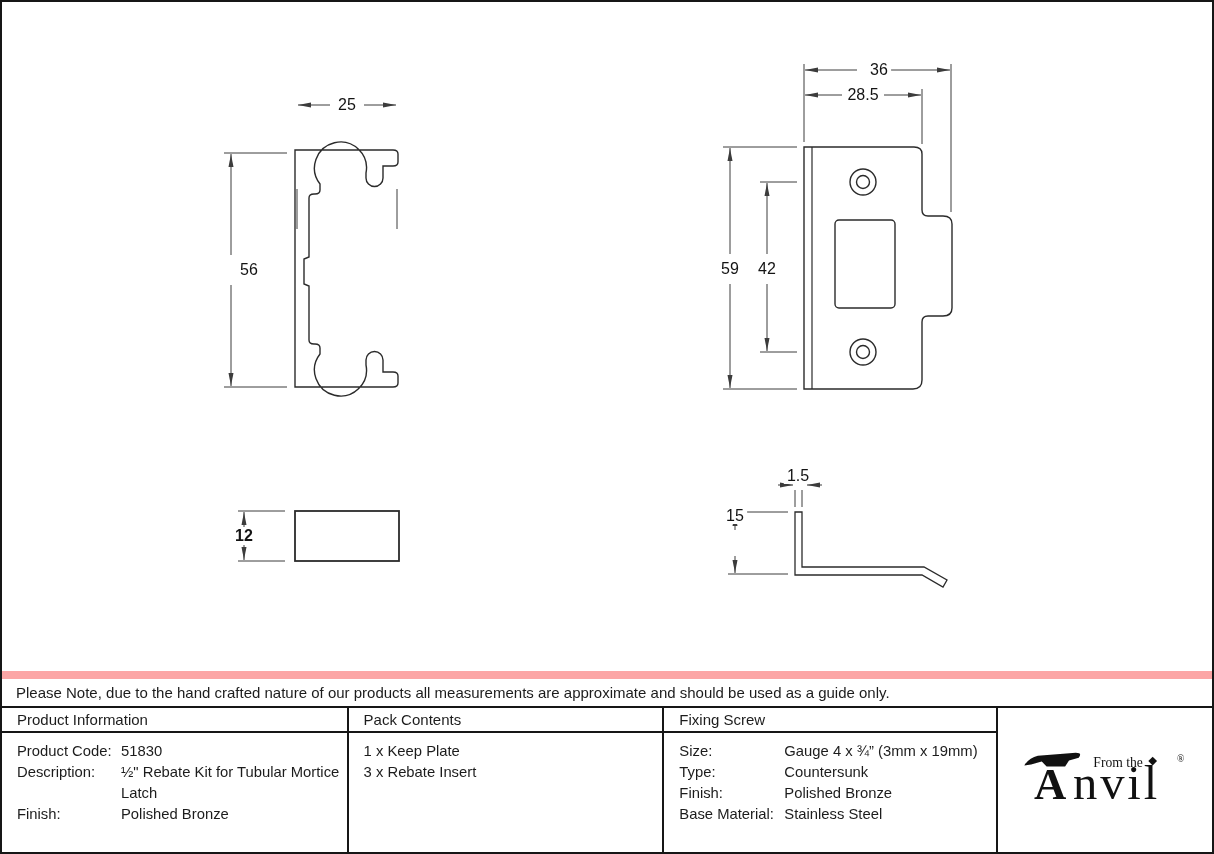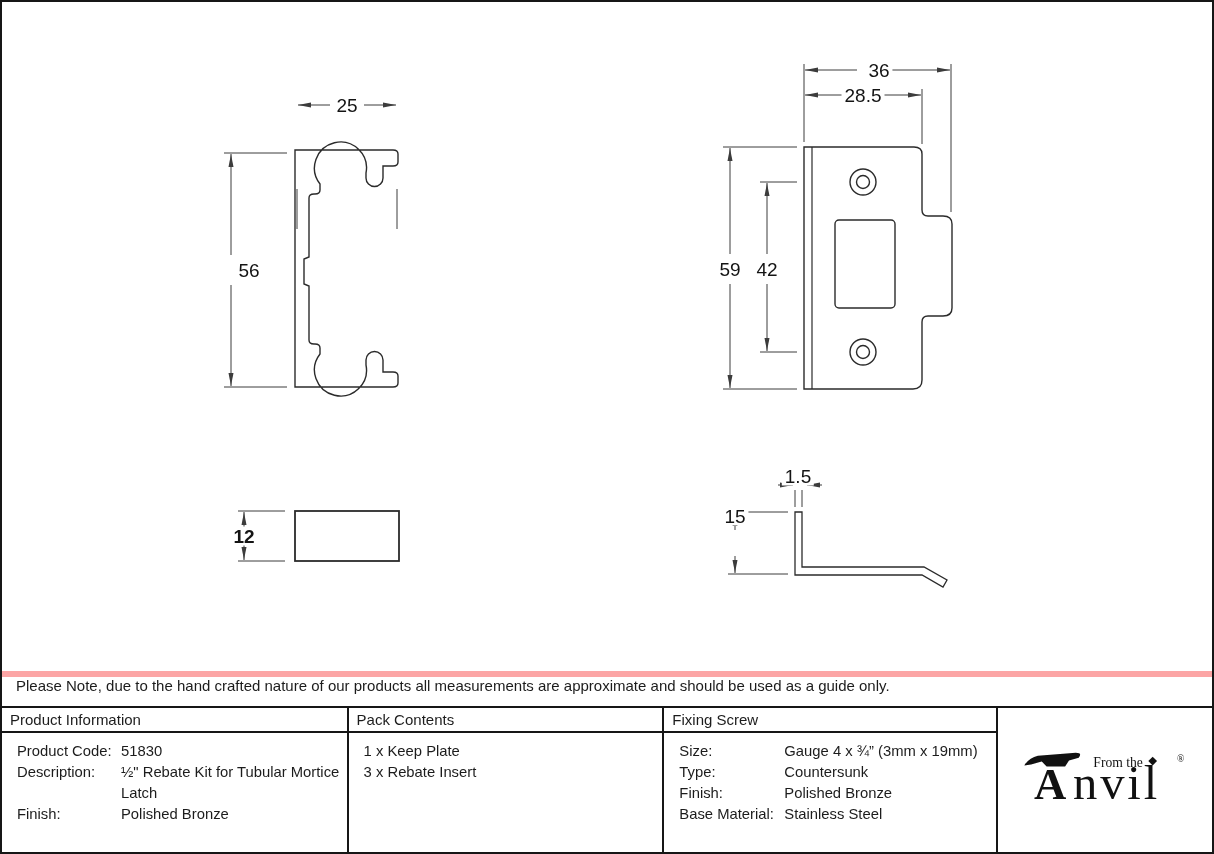--- a/index.html
+++ b/index.html
@@ -6,35 +6,35 @@
   html,body { background:#888; }
   .page {
     position:relative; width:1214px; height:854px; background:#fff;
     border:2px solid #161616; overflow:hidden;
     font-family:"Liberation Sans", sans-serif; color:#1c1c1c;
   }
   .drawing-area { position:absolute; left:0; top:0; width:100%; height:668px; }
   .drawing-area svg { position:absolute; overflow:visible; }
   .dim-label {
     position:absolute; transform:translate(-50%,-50%);
-    background:#fff; padding:0 3px; font-size:19px; color:#141414;
+    background:#fff; padding:0 3px; font-size:16px; color:#141414;
     white-space:nowrap; line-height:1;
   }
   .note-bar {
     position:absolute; left:0; top:669px; width:100%; height:37px;
-    border-top:6px solid #fca5a5; border-bottom:2px solid #161616;
-    display:flex; padding-left:14px; font-size:15px;
+    border-top:8px solid #fca5a5; border-bottom:2px solid #161616;
+    display:flex; align-items:center; padding-left:14px; font-size:15px;
   }
   .info-table { position:absolute; left:0; top:706px; right:0; bottom:0; display:flex; }
   .col { border-right:2px solid #161616; }
   .col-product { width:348px; } .col-pack { width:317px; } .col-screw { width:335px; }
   .col-logo { flex:1; display:flex; align-items:center; justify-content:center; border-right:none; }
   .col-header {
     height:25px; border-bottom:2px solid #161616; display:flex; align-items:center;
-    padding-left:8px; font-size:15px;
+    padding-left:15px; font-size:15px;
   }
   .col-body { padding:8px 6px 0 15px; font-size:14.8px; line-height:21px; }
   .kv-row { display:grid; grid-template-columns:104px 1fr; }
   .col-screw .kv-row { grid-template-columns:105px 1fr; }
   .kv-value { max-width:235px; }
   .pack-item { white-space:nowrap; }
   .logo-svg { width:214px; height:143px; }
 </style>
 </head>
 <body>

